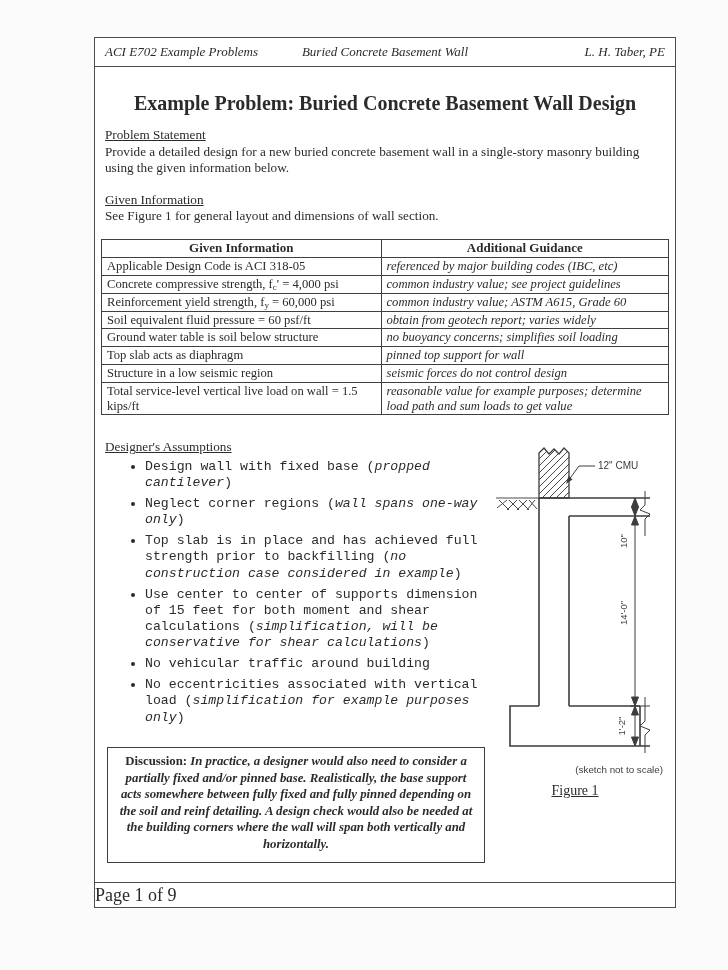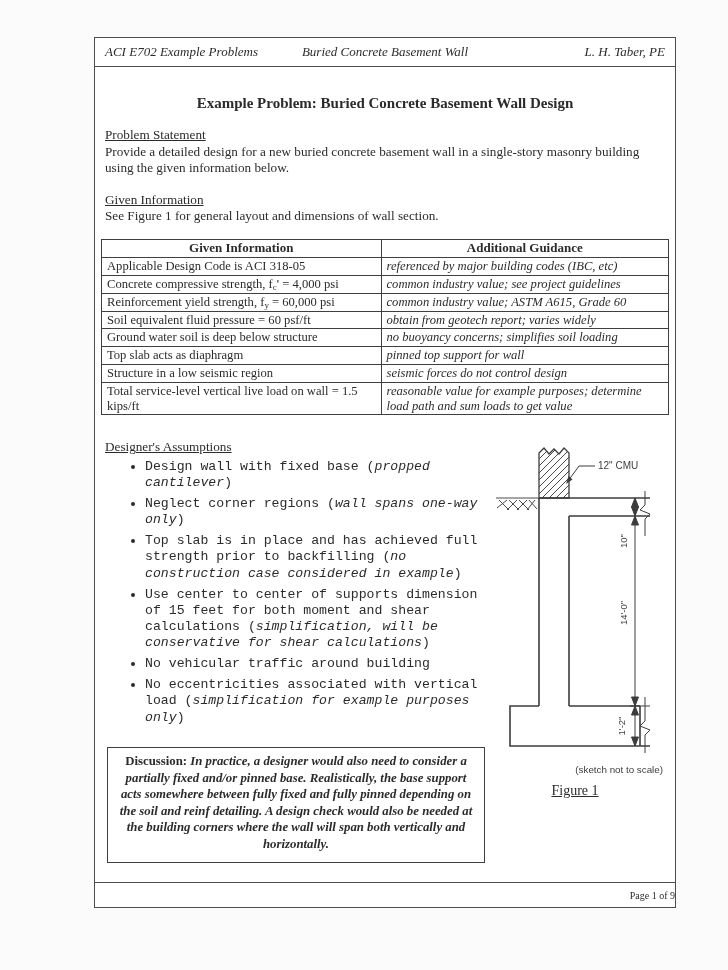--- a/index.html
+++ b/index.html
@@ -23,25 +23,25 @@
   }
   .doc-header .h-left{flex:1;text-align:left;}
   .doc-header .h-center{flex:1.4;text-align:center;}
   .doc-header .h-right{flex:1;text-align:right;}
   .doc-body{
     flex:1;padding:0 10px;position:relative;overflow:hidden;
     font-size:13.2px;line-height:16.5px;
   }
   .doc-footer{
     height:25px;box-sizing:border-box;border-top:1.5px solid #4d4d4d;
-    display:flex;align-items:center;justify-content:flex-end;
-    font-size:10px;
+    display:flex;align-items:center;justify-content:flex-start;
+    font-size:18px;
   }
   h1.doc-title{
-    font-size:15px;font-weight:bold;text-align:center;
+    font-size:20px;font-weight:bold;text-align:center;
     margin:27px 0 0;line-height:18px;
   }
   .sec-heading{
     font-size:13.2px;font-weight:normal;text-decoration:underline;
     margin:15px 0 0;
   }
   p.sec-body{margin:0;}
   table.given{border-collapse:collapse;width:calc(100% + 8px);margin:14px -4px 0;}
   .given th,.given td{
     border:1.2px solid #3f3f3f;padding:1px 5px;
@@ -113,21 +113,21 @@
           </tr>
           <tr>
             <td class="col-given">Reinforcement yield strength, f<sub>y</sub> = 60,000 psi</td>
             <td class="col-guidance">common industry value; ASTM A615, Grade 60</td>
           </tr>
           <tr>
             <td class="col-given">Soil equivalent fluid pressure = 60 psf/ft</td>
             <td class="col-guidance">obtain from geotech report; varies widely</td>
           </tr>
           <tr>
-            <td class="col-given">Ground water soil is deep below structure</td>
+            <td class="col-given">Ground water table is soil below structure</td>
             <td class="col-guidance">no buoyancy concerns; simplifies soil loading</td>
           </tr>
           <tr>
             <td class="col-given">Top slab acts as diaphragm</td>
             <td class="col-guidance">pinned top support for wall</td>
           </tr>
           <tr>
             <td class="col-given">Structure in a low seismic region</td>
             <td class="col-guidance">seismic forces do not control design</td>
           </tr>

